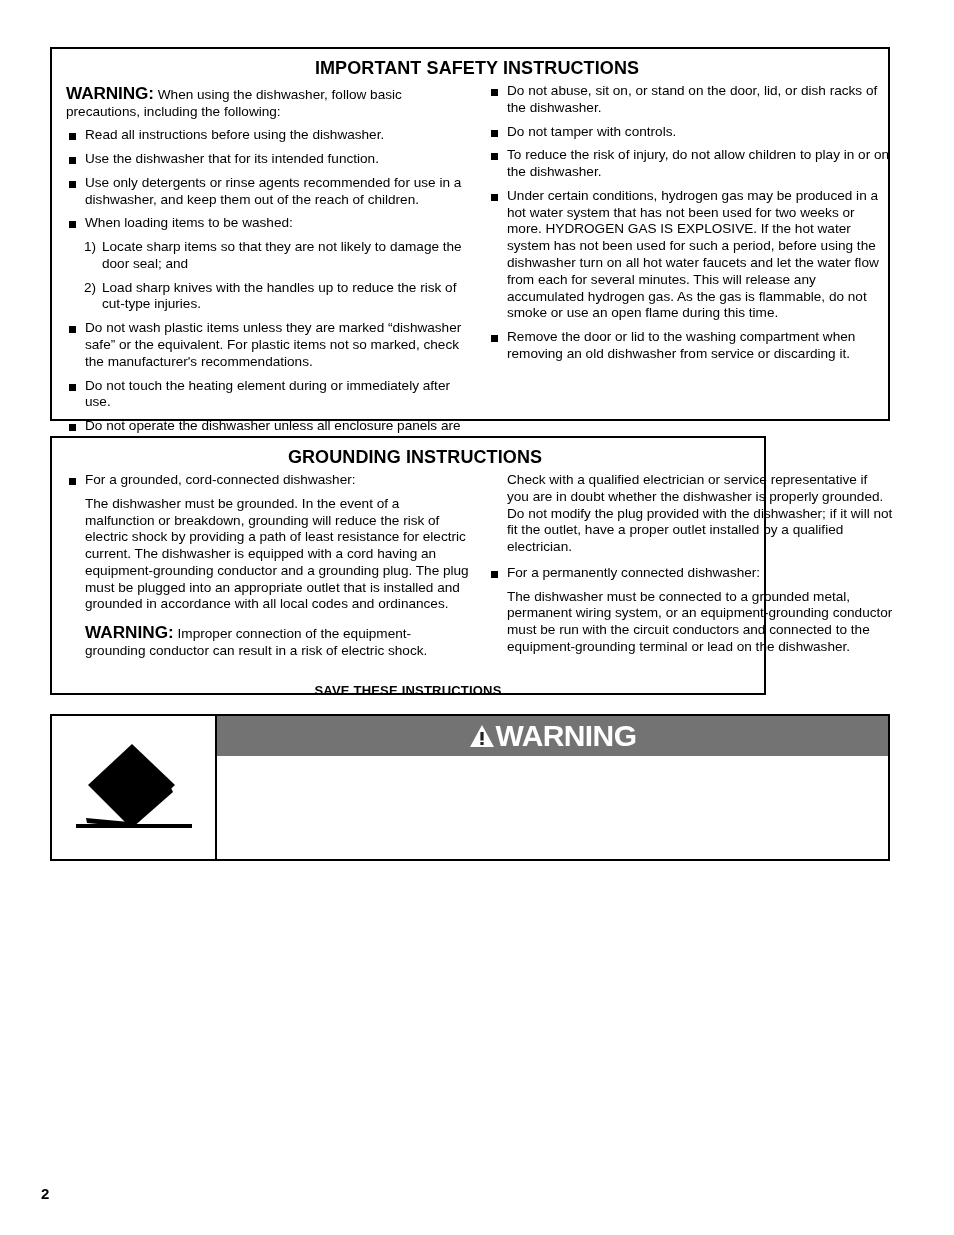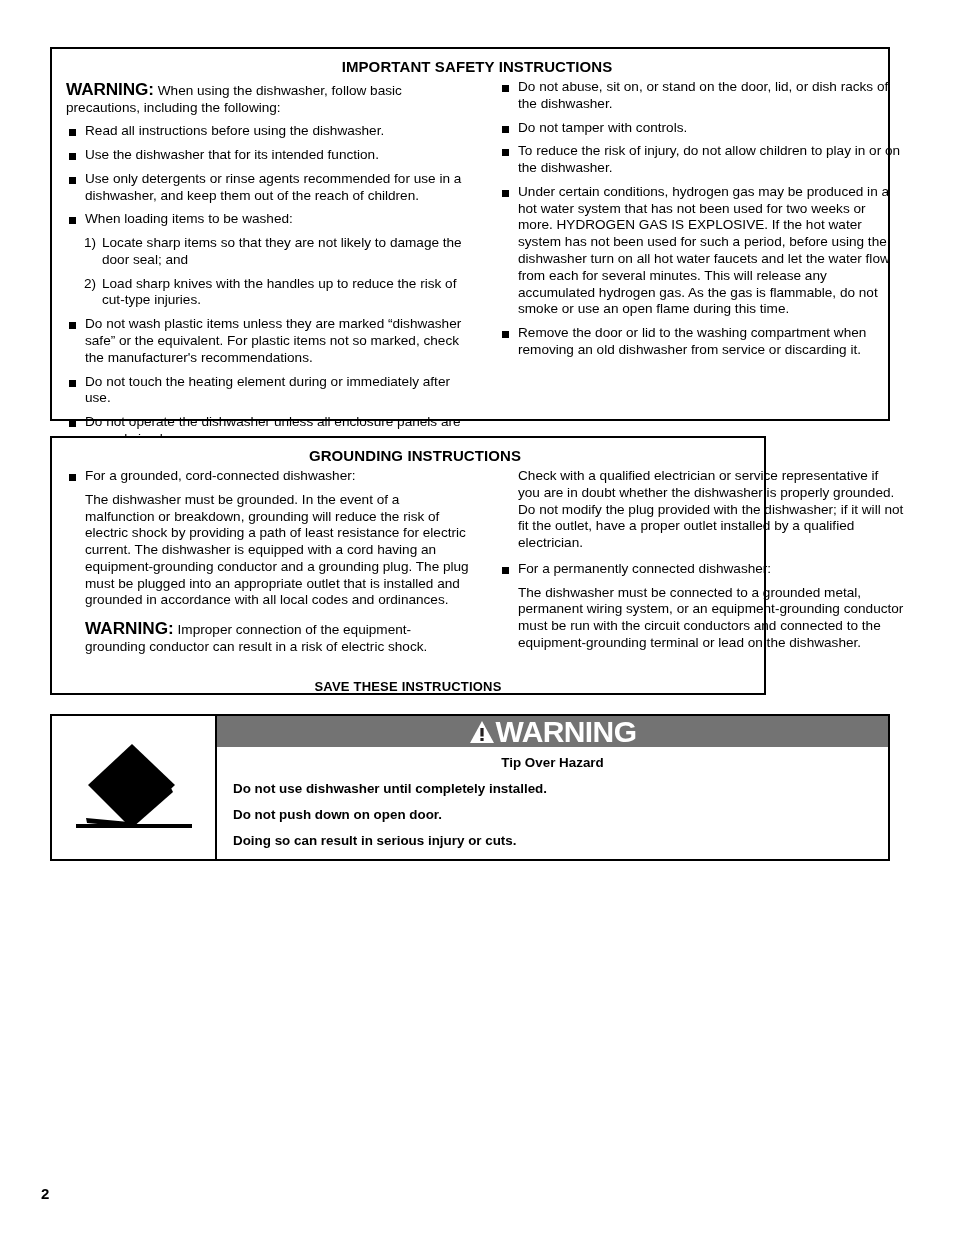--- a/index.html
+++ b/index.html
@@ -27,36 +27,36 @@
   
   .panel {
     position: absolute;
     border: 2px solid #000;
     background: #fff;
   }
 
   .panel-title {
     text-align: center;
     font-weight: bold;
-    font-size: 15px;
+    font-size: 18px;
     letter-spacing: 0.1px;
     margin: 9px 0 4px 14px;
   }
 
   .save-line {
     text-align: center;
     font-weight: bold;
     font-size: 13px;
     letter-spacing: 0.2px;
   }
 
   
   .cols {
     display: flex;
-    gap: 28px;
+    gap: 17px;
     padding: 0 14px;
   }
   .col {
     width: 405px;
     flex: 0 0 405px;
   }
 
   .warn-lead {
     font-size: 13.6px;
     line-height: 1.24;
@@ -305,25 +305,19 @@
         <span class="tri">
           <svg width="26" height="26" viewBox="0 0 26 26">
             <polygon points="13,2 25,24 1,24" fill="#ffffff"></polygon>
             <rect x="11.4" y="9" width="3.2" height="8.5" fill="#231f20"></rect>
             <rect x="11.4" y="19" width="3.2" height="3" fill="#231f20"></rect>
           </svg>
         </span>
         <span class="wtext">WARNING</span>
       </div>
 
-      <div class="tip-content">
-        <div class="tip-hazard">Tip Over Hazard</div>
-        <div class="tip-line">Do not use dishwasher until completely installed.</div>
-        <div class="tip-line">Do not push down on open door.</div>
-        <div class="tip-line">Doing so can result in serious injury or cuts.</div>
-      </div>
     </div>
 
   </div>
 
   <div id="page-number">2</div>
 
 </div>
 
 </body></html>

